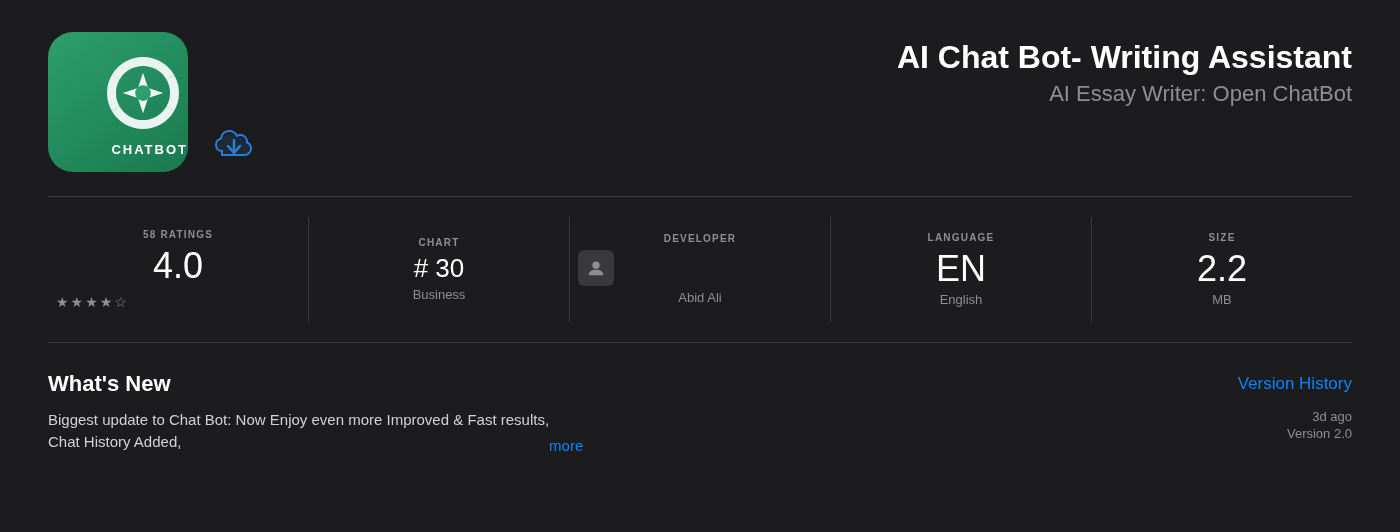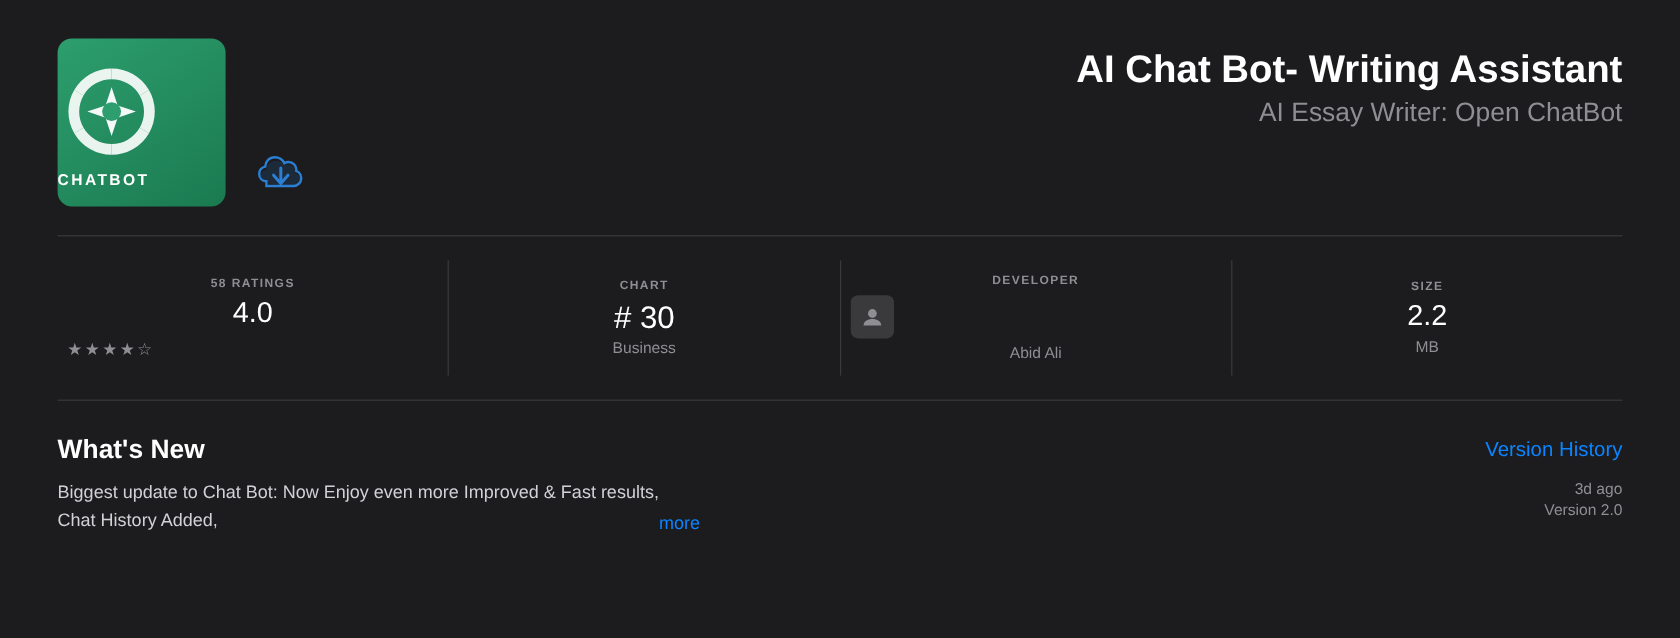--- a/index.html
+++ b/index.html
@@ -22,25 +22,25 @@
     .app-header {
       display: flex;
       align-items: flex-start;
       gap: 24px;
       margin-bottom: 24px;
     }
 
     .app-icon {
       width: 140px;
       height: 140px;
-      border-radius: 12px;
+      border-radius: 25px;
       background: linear-gradient(145deg, #2d9e6e, #1a7a50);
       display: flex;
       flex-direction: column;
-      align-items: flex-start;
+      align-items: flex-end;
       justify-content: center;
       flex-shrink: 0;
       overflow: hidden;
     }
 
     .app-icon-svg {
       width: 90px;
       height: 90px;
     }
 
@@ -113,21 +113,21 @@
     .stat-label {
       font-size: 10px;
       font-weight: 600;
       color: #8e8e93;
       letter-spacing: 1.2px;
       text-transform: uppercase;
       margin-bottom: 6px;
     }
 
     .stat-value {
-      font-size: 24px;
+      font-size: 36px;
       font-weight: 300;
       color: #ffffff;
       line-height: 1.1;
       margin-bottom: 4px;
     }
 
     .stat-value.chart-value {
       font-size: 26px;
     }
 
@@ -308,20 +308,25 @@
       <div class="developer-avatar">
         <svg viewBox="0 0 24 24" fill="none" xmlns="http://www.w3.org/2000/svg">
           <rect x="2" y="2" width="20" height="20" rx="4" fill="#3a3a3c"></rect>
           <circle cx="12" cy="9" r="4" fill="#8e8e93"></circle>
           <path d="M4 20 C4 16 7.6 14 12 14 C16.4 14 20 16 20 20" fill="#8e8e93"></path>
         </svg>
       </div>
       <div class="stat-sub">Abid Ali</div>
     </div>
 
+    <div class="stat-item">
+      <div class="stat-label">LANGUAGE</div>
+      <div class="stat-value">EN</div>
+      <div class="stat-sub">English</div>
+    </div>
 
     <div class="stat-item">
       <div class="stat-label">SIZE</div>
       <div class="stat-value">2.2</div>
       <div class="stat-sub">MB</div>
     </div>
 
   </div>
 
   <div class="divider"></div>

